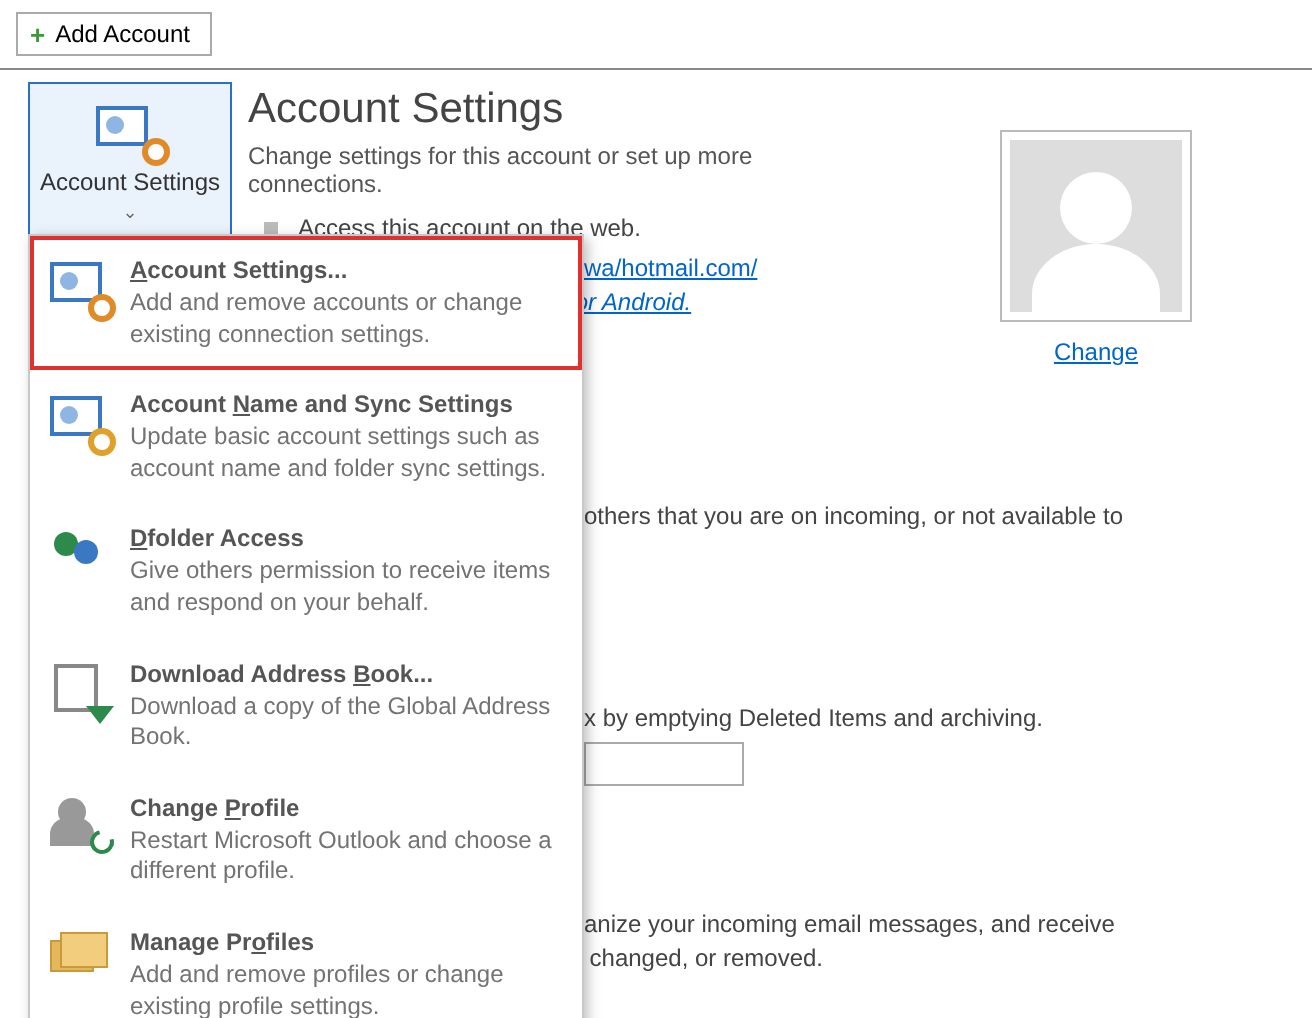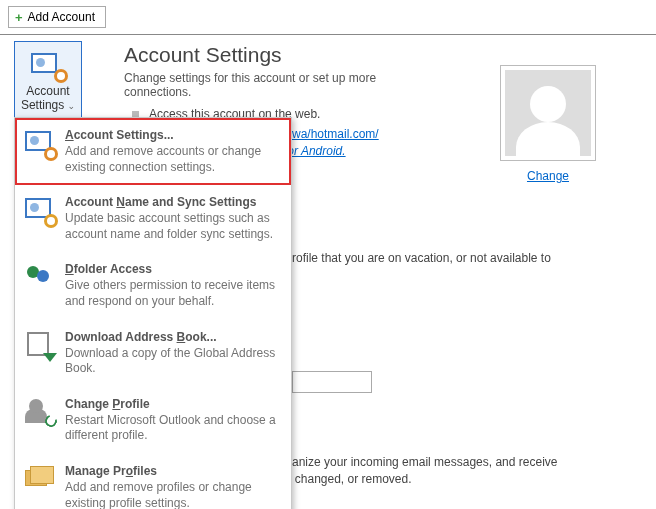--- a/index.html
+++ b/index.html
@@ -26,21 +26,21 @@
     display: inline-flex;
     align-items: center;
     gap: 5px;
     cursor: pointer;
   }
   .plus-icon { color: #3a9a3a; font-weight: bold; font-size: 13px; line-height: 1;}
   .main-area { position: relative; padding: 8px 14px; }
   .ribbon-btn {
     position: absolute;
     left: 14px; top: 6px;
-    width: 68px;
+    width: 102px;
     border: 1px solid #2a6fc9;
     background: #eaf2fb;
     text-align: center;
     padding: 8px 4px 6px 4px;
     cursor: pointer;
   }
   .ribbon-btn .rb-icon { margin: 0 auto 4px; width: 34px; height: 30px; position: relative;}
   .rb-label { font-size: 12px; color: #333; line-height: 1.2;}
   .rb-caret { font-size: 9px; color:#666; }
   .content-col {
@@ -236,21 +236,22 @@
       <div class="dd-icon">
           <div class="ic-folders"></div>
         </div>
       <div class="dd-text">
         <div class="dd-title"><span>Manage Pr</span><u>o</u><span>files</span></div>
         <div class="dd-desc">Add and remove profiles or change existing profile settings.</div>
       </div>
     </div>
   </div>
 
-  <span class="frag" style="left:292px; top:216px;">rofile that you are on vacation, or not available to</span>
+  <span class="frag" style="left:292px; top:216px;">others that you are on incoming, or not available to</span>
+  <span class="frag" style="left:292px; top:317px;">x by emptying Deleted Items and archiving.</span>
   <div class="inputish" style="left:292px; top:336px; width:80px;"></div>
   <span class="frag" style="left:292px; top:420px;">anize your incoming email messages, and receive</span>
   <span class="frag" style="left:124px; top:437px;">updates when items are added, changed, or removed.</span>
 
 </div>
 
 <div class="rules-btn">
   <div>Manage Rules</div>
   <div>&amp; Alerts</div>
 </div>

